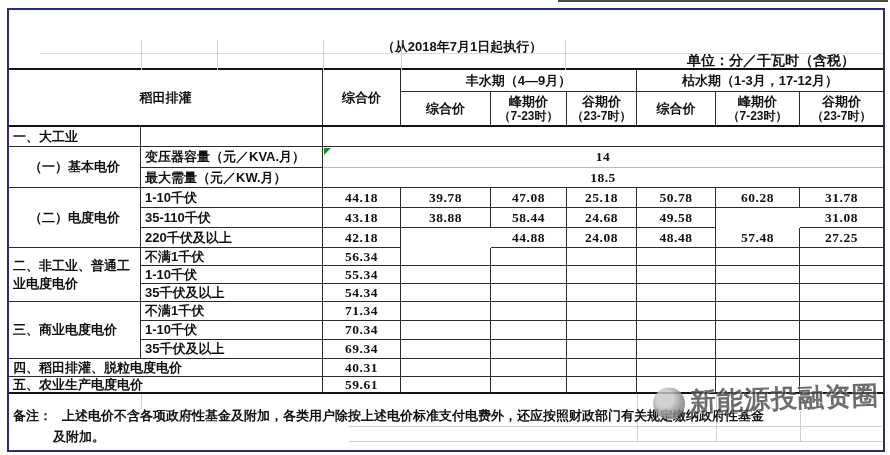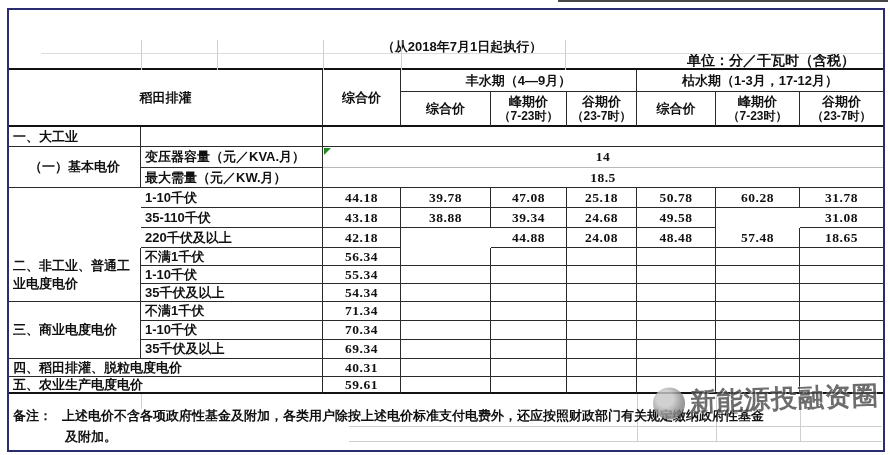--- a/index.html
+++ b/index.html
@@ -31,21 +31,21 @@
   
   .err-marker{position:absolute;left:1px;top:1px;width:0;height:0;
               border-top:7px solid #1f8a1f;border-right:7px solid transparent;}
   
   .fv,.fh{position:absolute;background:#cfcfcf;}
   .fv{width:1px;} .fh{height:1px;}
   
   .note{position:absolute;left:0;top:384px;width:874px;height:56px;font-weight:bold;font-size:13px;}
   .note-l1{position:absolute;left:4px;top:13px;width:866px;white-space:nowrap;overflow:hidden;}
   .note-l1 .pfx{margin-right:10px;}
-  .note-l2{position:absolute;left:56px;top:34px;}
+  .note-l2{position:absolute;left:44px;top:34px;}
   
   .watermark{position:absolute;left:644px;top:372px;display:flex;align-items:center;gap:5px;
              transform:rotate(-2deg);z-index:5;opacity:.82;}
   .wm-logo{width:32px;height:32px;border-radius:50%;
            background:radial-gradient(circle at 38% 35%, #c8c8c8 0 28%, #8a8a8a 60%, #6a6a6a 100%);}
   .wm-text{font-size:26px;font-weight:bold;color:#4e4e4e;letter-spacing:1px;
            text-shadow:1px 1px 0 rgba(255,255,255,.65), -1px -1px 0 rgba(255,255,255,.35);
            font-family:"Liberation Sans","DejaVu Sans",sans-serif;white-space:nowrap;}
 </style>
 </head>
@@ -90,44 +90,45 @@
 
       <div class="c l" style="grid-area:7/2/8/3">变压器容量（元／KVA.月）</div>
       <div class="c" style="grid-area:7/1/9/2">（一）基本电价</div>
       <div class="c rn mb num" style="grid-area:7/3/8/10">
         <span class="err-marker"></span>
         <span>14</span>
       </div>
       <div class="c l" style="grid-area:8/2/9/3">最大需量（元／KW.月）</div>
       <div class="c rn num" style="grid-area:8/3/9/10">18.5</div>
 
+      <div class="c" style="grid-area:9/1/12/2">（二）电度电价</div>
       <div class="c l" style="grid-area:9/2/10/3">1-10千伏</div>
       <div class="c num" style="grid-area:9/3/10/4">44.18</div>
       <div class="c num" style="grid-area:9/4/10/5">39.78</div>
       <div class="c num" style="grid-area:9/5/10/6">47.08</div>
       <div class="c num" style="grid-area:9/6/10/7">25.18</div>
       <div class="c num" style="grid-area:9/7/10/8">50.78</div>
       <div class="c num" style="grid-area:9/8/10/9">60.28</div>
       <div class="c num rn" style="grid-area:9/9/10/10">31.78</div>
 
       <div class="c l" style="grid-area:10/2/11/3">35-110千伏</div>
       <div class="c num" style="grid-area:10/3/11/4">43.18</div>
       <div class="c num" style="grid-area:10/4/11/5">38.88</div>
-      <div class="c num" style="grid-area:10/5/11/6">39.34</div>
+      <div class="c num" style="grid-area:10/5/11/6">58.44</div>
       <div class="c num" style="grid-area:10/6/11/7">24.68</div>
       <div class="c num" style="grid-area:10/7/11/8">49.58</div>
       <div class="c num rn" style="grid-area:10/9/11/10">31.08</div>
 
       <div class="c l" style="grid-area:11/2/12/3">220千伏及以上</div>
       <div class="c num" style="grid-area:11/3/12/4">42.18</div>
       <div class="c num" style="grid-area:11/5/12/6">44.88</div>
       <div class="c num" style="grid-area:11/6/12/7">24.08</div>
       <div class="c num" style="grid-area:11/7/12/8">48.48</div>
       <div class="c num" style="grid-area:11/8/12/9">57.48</div>
-      <div class="c num rn" style="grid-area:11/9/12/10">18.65</div>
+      <div class="c num rn" style="grid-area:11/9/12/10">27.25</div>
 
       <div class="c l wrap2" style="grid-area:12/1/15/2">二、非工业、普通工业电度电价</div>
       <div class="c l" style="grid-area:12/2/13/3">不满1千伏</div>
       <div class="c num" style="grid-area:12/3/13/4">56.34</div>
       <div class="c" style="grid-area:12/4/13/5"></div>
       <div class="c" style="grid-area:12/5/13/6"></div>
       <div class="c" style="grid-area:12/6/13/7"></div>
       <div class="c" style="grid-area:12/7/13/8"></div>
       <div class="c" style="grid-area:12/8/13/9"></div>
       <div class="c rn" style="grid-area:12/9/13/10"></div>

